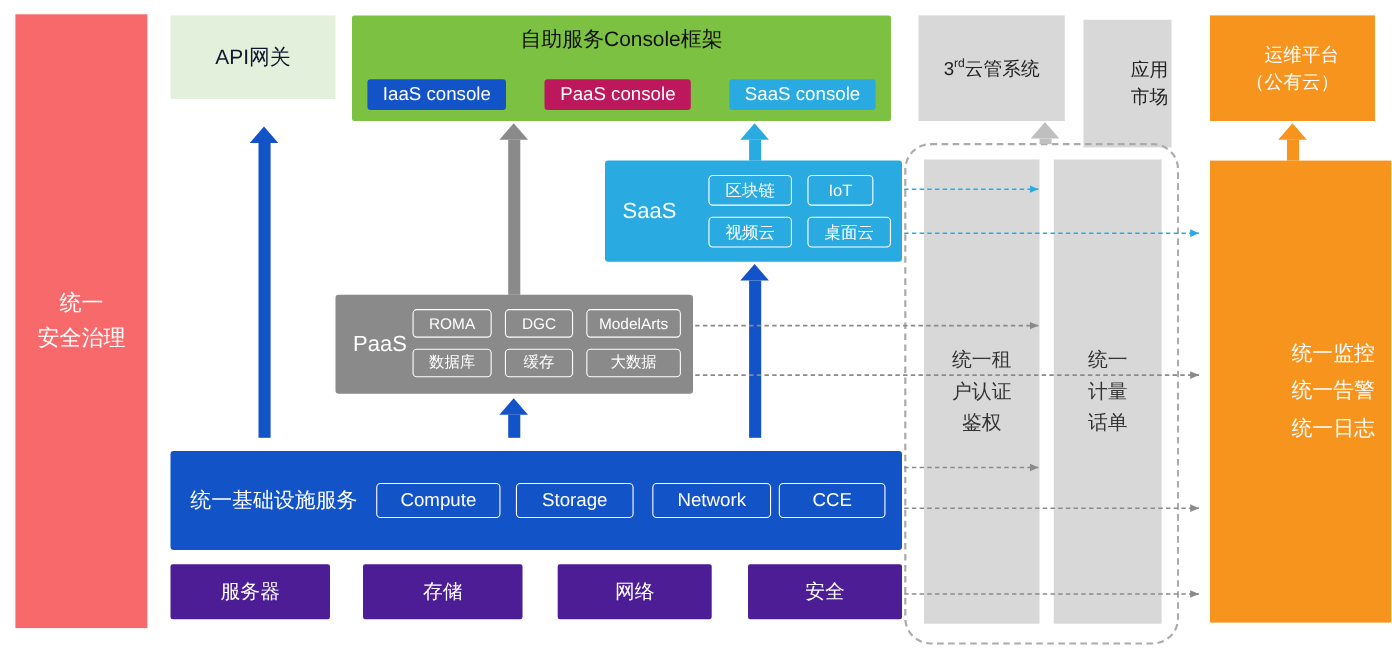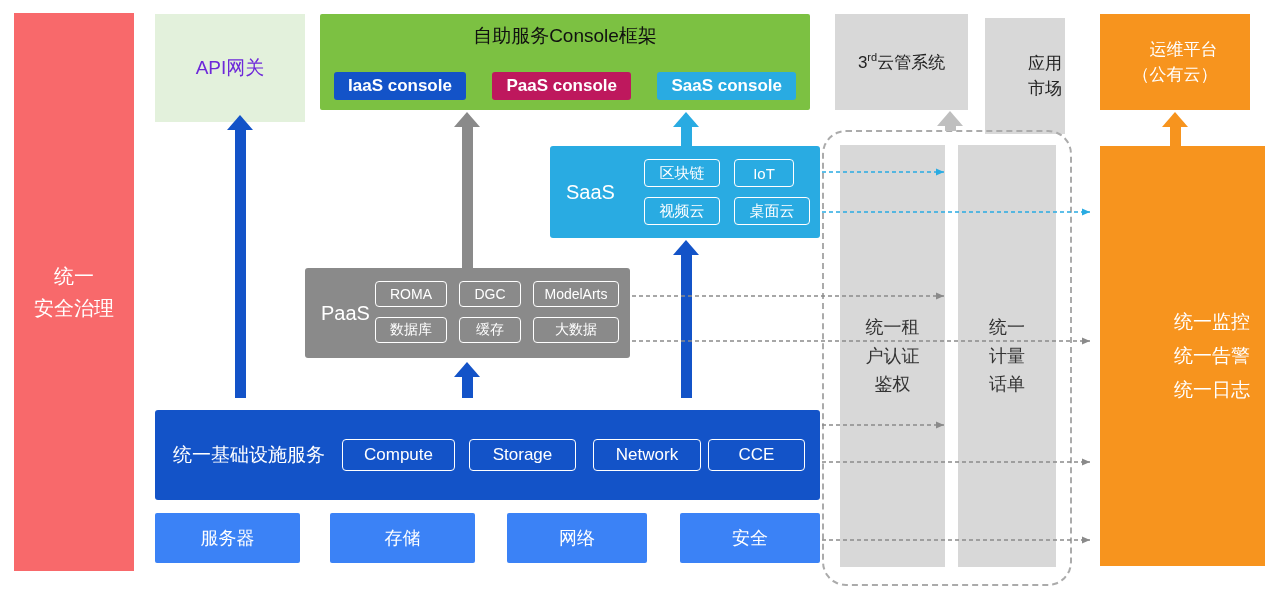--- a/index.html
+++ b/index.html
@@ -7,26 +7,26 @@
     position:relative;width:1265px;height:605px;background:#fff;overflow:hidden;
     font-family:"Liberation Sans","DejaVu Sans",sans-serif;
   }
   .box{position:absolute;box-sizing:border-box;display:flex;align-items:center;justify-content:center;text-align:center;}
   .multiline{white-space:pre-line;}
 
   
   .security-bar{left:14px;top:13px;width:120px;height:558px;background:#F8696B;color:#fff;font-size:20px;line-height:1.6;}
 
   
-  .api-box{left:155px;top:14px;width:150px;height:108px;background:#E3F1DC;color:#6d28d9;font-size:19px;}
+  .api-box{left:155px;top:14px;width:150px;height:76px;background:#E3F1DC;color:#0f172a;font-size:19px;}
   .console-box{left:320px;top:14px;width:490px;height:96px;background:#7CC142;border-radius:2px;
     display:flex;flex-direction:column;align-items:stretch;justify-content:flex-start;}
   .console-title{color:#101010;font-size:19px;text-align:center;padding-top:9px;}
   .console-chips{display:flex;justify-content:space-between;padding:0 14px 10px 14px;margin-top:auto;}
-  .console-chip{color:#fff;font-size:17px;padding:4px 14px;border-radius:3px;font-weight:bold;}
+  .console-chip{color:#fff;font-size:17px;padding:4px 14px;border-radius:3px;}
   .console-chip.iaas{background:#1353C8;}
   .console-chip.paas{background:#be185d;}
   .console-chip.saas{background:#29ABE2;}
   .third-box{left:835px;top:14px;width:133px;height:96px;background:#D8D8D8;color:#222;font-size:17px;}
   .third-box sup{font-size:11px;}
   .market-box{left:985px;top:18px;width:80px;height:116px;background:#D8D8D8;color:#222;font-size:17px;line-height:1.5;padding-left:40px;}
   .om-box{left:1100px;top:14px;width:150px;height:96px;background:#F7941E;color:#fff;font-size:17px;line-height:1.5;text-align:right;}
 
   
   .saas-box{left:550px;top:146px;width:270px;height:92px;background:#29ABE2;border-radius:3px;}
@@ -52,21 +52,21 @@
   
   .infra-box{left:155px;top:410px;width:665px;height:90px;background:#1353C8;border-radius:3px;}
   .infra-box .block-label{left:18px;font-size:19px;}
   .infra-box .chip{font-size:17px;height:32px;}
   .chip-compute{left:187px;top:29px;width:113px;}
   .chip-storage{left:314px;top:29px;width:107px;}
   .chip-network{left:438px;top:29px;width:108px;}
   .chip-cce{left:553px;top:29px;width:97px;}
 
   
-  .res-box{top:513px;height:50px;background:#3b82f6;color:#fff;font-size:18px;border-radius:2px;}
+  .res-box{top:513px;height:50px;background:#4c1d95;color:#fff;font-size:18px;border-radius:2px;}
   .res-server{left:155px;width:145px;}
   .res-storage{left:330px;width:145px;}
   .res-network{left:507px;width:140px;}
   .res-security{left:680px;width:140px;}
 
   
   .dashed-frame{left:822px;top:130px;width:250px;height:456px;border:2px dashed #ABABAB;border-radius:24px;background:transparent;}
   .pillar{background:#D8D8D8;color:#333;font-size:18px;line-height:1.6;}
   .pillar-auth{left:840px;top:145px;width:105px;height:422px;}
   .pillar-billing{left:958px;top:145px;width:98px;height:422px;}

